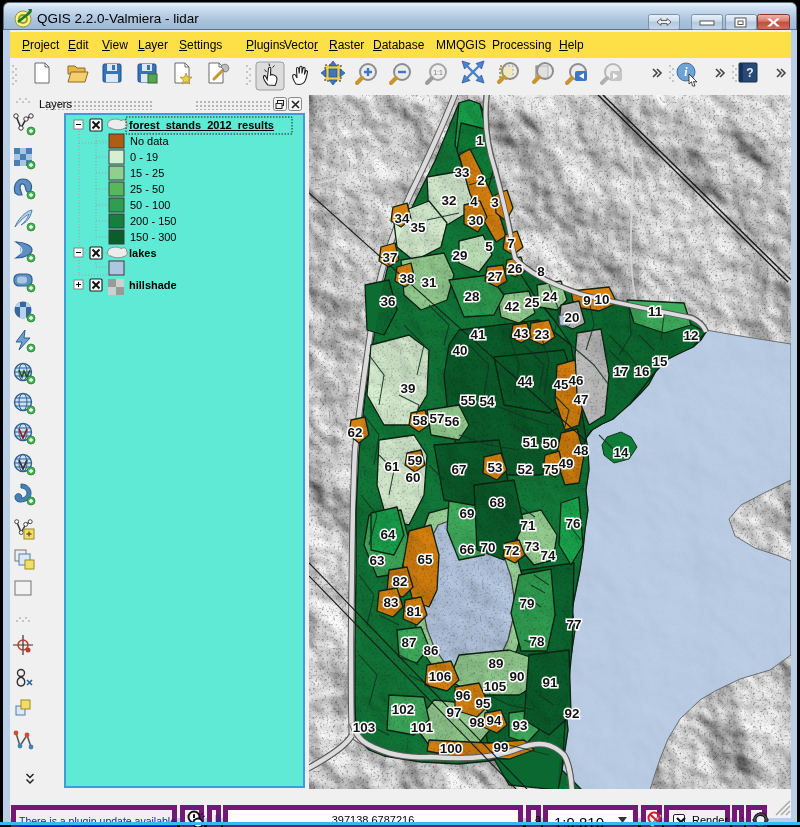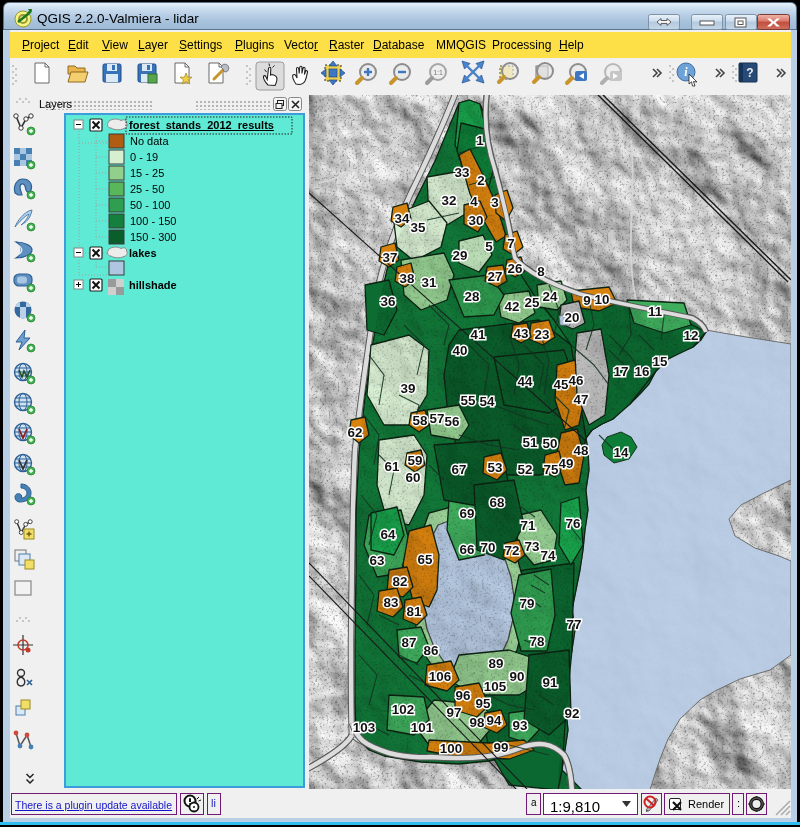--- a/index.html
+++ b/index.html
@@ -16,21 +16,21 @@
 .vdots{position:absolute;width:8px;background-image:radial-gradient(circle at 2px 2px,#b5b5b5 1.1px,transparent 1.3px);background-size:4px 4px}
 .hdots{position:absolute;height:10px;background-image:radial-gradient(circle at 2px 2px,#b5b5b5 1.1px,transparent 1.3px);background-size:4px 4px}
 #lefttb{position:absolute;left:10px;top:94px;width:29px;height:696px;background:#f0f0f0}
 #panel{position:absolute;left:39px;top:94px;width:268px;height:696px;background:#f0f0f0}
 #paneltitle{position:absolute;left:0;top:3px;width:268px;height:16px}
 #paneltitle .txt{position:absolute;left:0;width:100%;text-align:left;top:1px;font-size:11px;color:#000}
 #tree{position:absolute;left:25px;top:19px;width:241px;height:675px;background:#5eead4;border:2px solid #3e9bdc}
 .trow{position:absolute;font-size:11px;color:#000;white-space:nowrap}
 #map{position:absolute;left:309px;top:95px;width:482px;height:694px;background:#b9b9b9}
 #statusbar{position:absolute;left:10px;top:791px;width:781px;height:27px;background:#f0f0f0;font-size:11px}
-.sbox{position:absolute;top:2px;height:22px;border:1px solid #701a75;background:#f0f0f0}
+.sbox{position:absolute;top:14px;height:22px;border:5px solid #701a75;background:#f0f0f0}
 .swhite{background:#fff}
 </style></head><body>
 <div id="win">
   <div id="titlebar">
     <svg class="ticon" style="left:10px" width="20" height="20" viewBox="0 0 20 20">
       <circle cx="9" cy="11" r="8" fill="#f6f388" stroke="#9a9a30"></circle>
       <circle cx="9" cy="11" r="4" fill="none" stroke="#9a9a30" stroke-width="2"></circle>
       <path d="M4 14 L14 6 L17 2" stroke="#1e7a1e" stroke-width="2.5" fill="none"></path>
       <path d="M14 1 L18 1 L17 6 Z" fill="#1e7a1e"></path>
     </svg>
@@ -63,21 +63,21 @@
     </svg>
   </div>
   <div id="frame"></div>
   <div id="content"></div>
   <div id="menubar">
     <span class="mi" style="left:12px"><u>P</u>roject</span>
     <span class="mi" style="left:58px"><u>E</u>dit</span>
     <span class="mi" style="left:92px"><u>V</u>iew</span>
     <span class="mi" style="left:128px"><u>L</u>ayer</span>
     <span class="mi" style="left:169px"><u>S</u>ettings</span>
-    <span class="mi" style="left:225px"><u>P</u>lugins</span>
+    <span class="mi" style="left:236px"><u>P</u>lugins</span>
     <span class="mi" style="left:274px">Vecto<u>r</u></span>
     <span class="mi" style="left:319px"><u>R</u>aster</span>
     <span class="mi" style="left:363px"><u>D</u>atabase</span>
     <span class="mi" style="left:426px">MMQGIS</span>
     <span class="mi" style="left:482px">Processing</span>
     <span class="mi" style="left:549px"><u>H</u>elp</span>
   </div>
   <div id="toolbar">
   <svg width="781" height="36" viewBox="0 0 781 36">
     <defs>
@@ -462,21 +462,21 @@
           </g>
 
         <rect x="60" y="2" width="166" height="17" fill="none" stroke="#222" stroke-dasharray="1.5 1.5"></rect>
       </svg>
       <div class="trow" style="left:63px;top:4px;font-weight:bold;text-decoration:underline">forest_stands_2012_results</div>
       <div class="trow" style="left:64px;top:20px">No data</div>
       <div class="trow" style="left:64px;top:36px">0 - 19</div>
       <div class="trow" style="left:64px;top:52px">15 - 25</div>
       <div class="trow" style="left:64px;top:68px">25 - 50</div>
       <div class="trow" style="left:64px;top:84px">50 - 100</div>
-      <div class="trow" style="left:64px;top:100px">100 - 150</div>
+      <div class="trow" style="left:64px;top:100px">200 - 150</div>
       <div class="trow" style="left:64px;top:116px">150 - 300</div>
       <div class="trow" style="left:63px;top:132px;font-weight:bold">lakes</div>
       <div class="trow" style="left:63px;top:164px;font-weight:bold">hillshade</div>
     </div>
   </div>
   <div id="map">
   <svg width="482" height="694" viewBox="0 0 482 694">
     <defs>
       <filter id="hs" x="-5%" y="-5%" width="110%" height="110%">
         <feTurbulence type="fractalNoise" baseFrequency="0.013 0.013" numOctaves="4" seed="3" result="n"></feTurbulence>
@@ -785,20 +785,23 @@
         <path d="M9 4.2 V8" stroke="#111" stroke-width="2"></path>
           <circle cx="9" cy="9.8" r="0.9" fill="#111"></circle>
         <circle cx="13" cy="13" r="4.5" fill="#fff" stroke="#111" stroke-width="1.8"></circle>
         <circle cx="13" cy="13" r="1" fill="#111"></circle>
         <path d="M16 5 l2 -2 M17.5 7 l2.5 -1" stroke="#111" stroke-width="1"></path>
       </svg>
     </div>
     <div class="sbox" style="left:197px;width:14px">
         <span style="position:absolute;left:3px;top:3px;color:#2222bb;font-size:11px">li</span>
       </div>
+    <div class="sbox swhite" style="left:213px;width:300px;text-align:center">
+        <span style="position:absolute;left:0;width:100%;top:4px;font-size:11px">397138,6787216</span>
+      </div>
     <div class="sbox" style="left:516px;width:15px">
         <span style="position:absolute;left:4px;top:3px;font-size:10px">a</span>
       </div>
     <div class="sbox swhite" style="left:533px;width:95px">
         <span style="position:absolute;left:6px;top:4px;font-size:15px">1:9,810</span>
       <svg width="11" height="8" viewBox="0 0 11 8" style="position:absolute;right:4px;top:7px">
           <path d="M0 0 H9 L4.5 6 Z" fill="#333"></path>
         </svg>
     </div>
     <div class="sbox" style="left:631px;width:21px">

